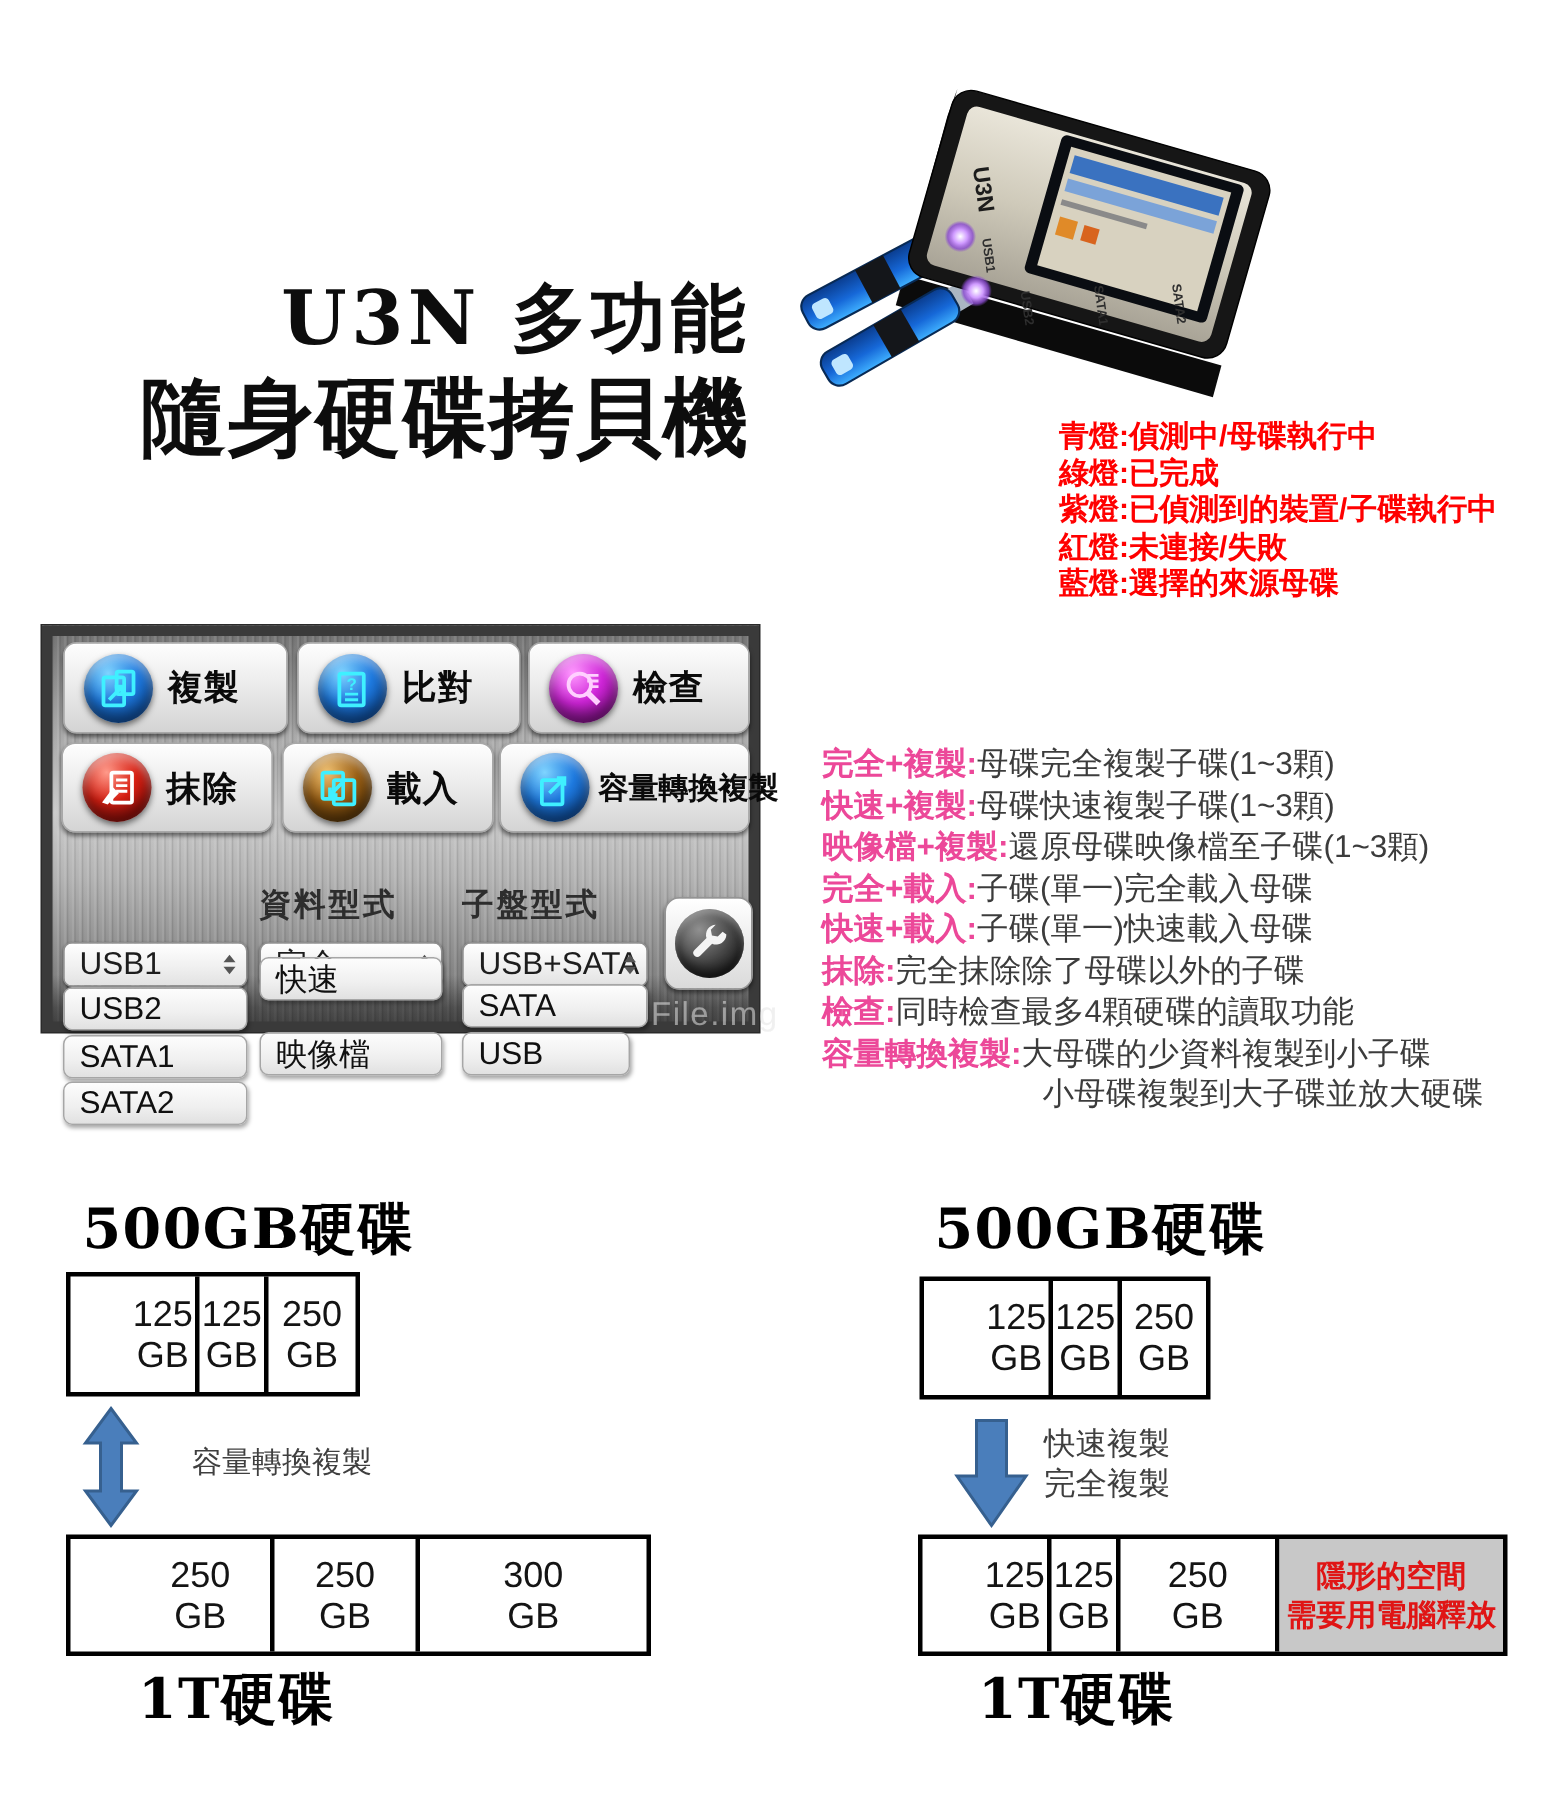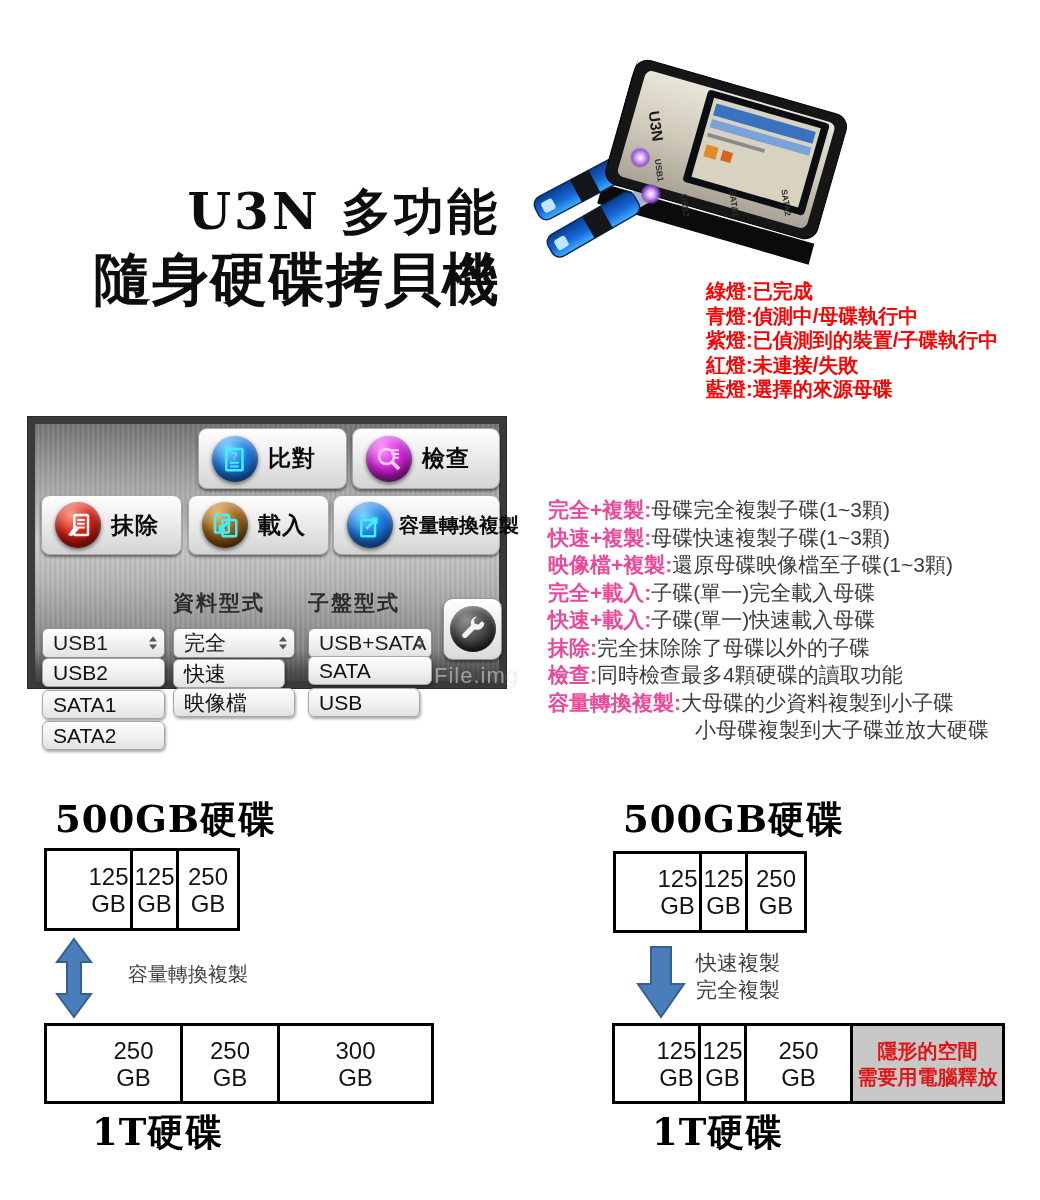--- a/index.html
+++ b/index.html
@@ -149,29 +149,39 @@
       <text x="152" y="186" transform="rotate(66 152 186)" font-size="9" font-weight="600" fill="#2e2e2e">USB2</text>
       <text x="200" y="168" transform="rotate(66 200 168)" font-size="9" font-weight="600" fill="#2e2e2e">SATA1</text>
       <text x="252" y="152" transform="rotate(66 252 152)" font-size="9" font-weight="600" fill="#2e2e2e">SATA2</text>
     </g>
 
     <circle cx="95" cy="136" r="11" fill="url(#ledG)"></circle>
     <circle cx="106" cy="174" r="11" fill="url(#ledG)"></circle>
   </svg>
 
   <div class="led-legend">
+    <div>青燈:偵測中/母碟執行中</div>
     <div>綠燈:已完成</div>
-    <div>青燈:偵測中/母碟執行中</div>
     <div>紫燈:已偵測到的裝置/子碟執行中</div>
     <div>紅燈:未連接/失敗</div>
     <div>藍燈:選擇的來源母碟</div>
   </div>
 
   <div class="ui-panel">
 
+    <div class="ui-btn" style="left:14px;top:11px;width:148px;height:59px;">
+      <span class="sphere sphere-blue">
+        <svg viewBox="0 0 24 24" fill="none" stroke="#3ff0ff" stroke-width="2">
+          <rect x="4" y="6" width="11" height="15" rx="1"></rect>
+            <rect x="11" y="3" width="9" height="12" rx="1"></rect>
+          <path d="M7 18 L14 11 M10 11 h4 v4"></path>
+        </svg>
+      </span>
+      <span class="ui-btn-label">複製</span>
+    </div>
 
     <div class="ui-btn" style="left:170px;top:11px;width:147px;height:59px;">
       <span class="sphere sphere-blue">
         <svg viewBox="0 0 24 24" fill="none" stroke="#3ff0ff" stroke-width="2">
           <rect x="5" y="4" width="13" height="17" rx="1"></rect>
           <path d="M8 15h7M8 18h7" stroke-width="1.5"></path>
           <text x="11.5" y="13" font-size="9" fill="#3ff0ff" stroke="none" text-anchor="middle" font-weight="bold">?</text>
         </svg>
       </span>
       <span class="ui-btn-label">比對</span>
@@ -242,21 +252,21 @@
       <span>USB+SATA</span>
       <span class="spinner">
           <i class="up"></i>
           <i class="down"></i>
         </span>
     </div>
 
     <div class="option" style="left:14px;top:241px;width:123px;">USB2</div>
     <div class="option" style="left:14px;top:273px;width:123px;">SATA1</div>
     <div class="option" style="left:14px;top:304px;width:123px;">SATA2</div>
-    <div class="option" style="left:145px;top:242px;width:112px;">快速</div>
+    <div class="option" style="left:145px;top:221px;width:122px;">快速</div>
     <div class="option" style="left:145px;top:271px;width:122px;">映像檔</div>
     <div class="option" style="left:280px;top:239px;width:124px;">SATA</div>
     <div class="option" style="left:280px;top:271px;width:112px;">USB</div>
 
     <div class="settings-btn">
       <span class="wrench-sphere">
         <svg viewBox="0 0 24 24">
           <path d="M21 7.2a5.4 5.4 0 0 1-7.6 4.9L7 18.5a2.1 2.1 0 0 1-3-3l6.4-6.4A5.4 5.4 0 0 1 15.3 2l-2.6 2.6 0.6 3.1 3.1 0.6L19 5.7z" fill="#f4f4f4"></path>
         </svg>
       </span>

